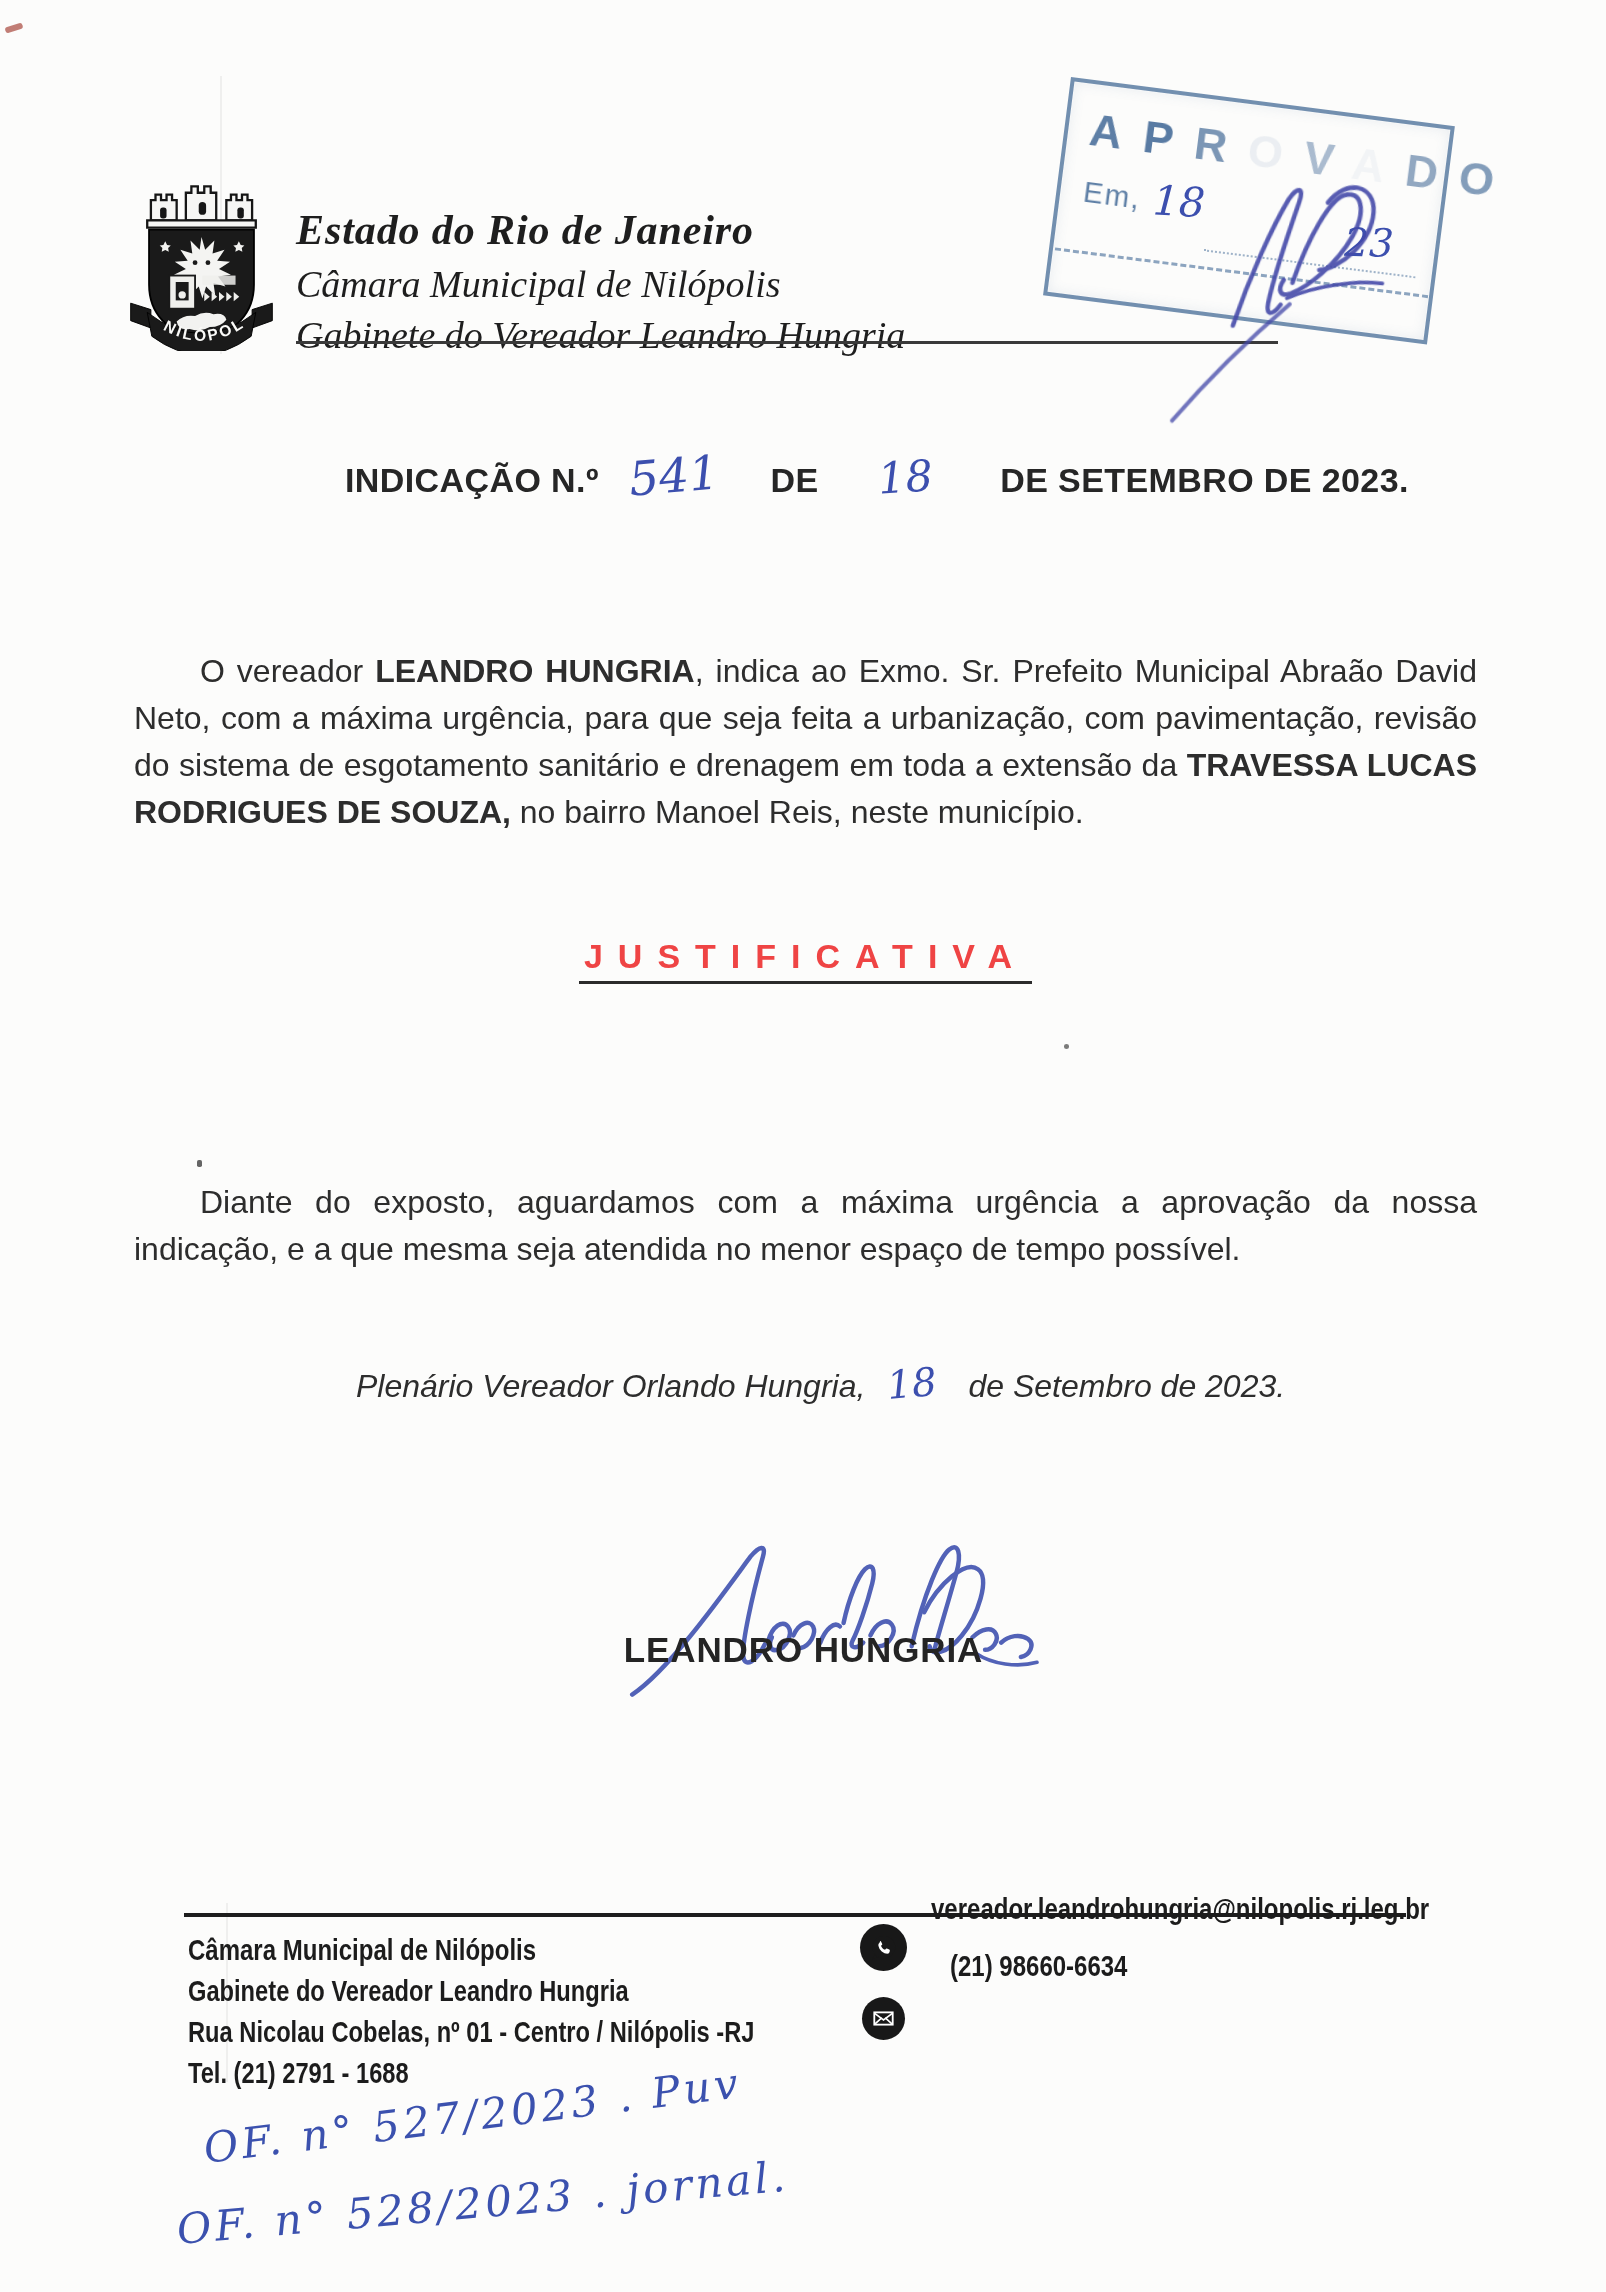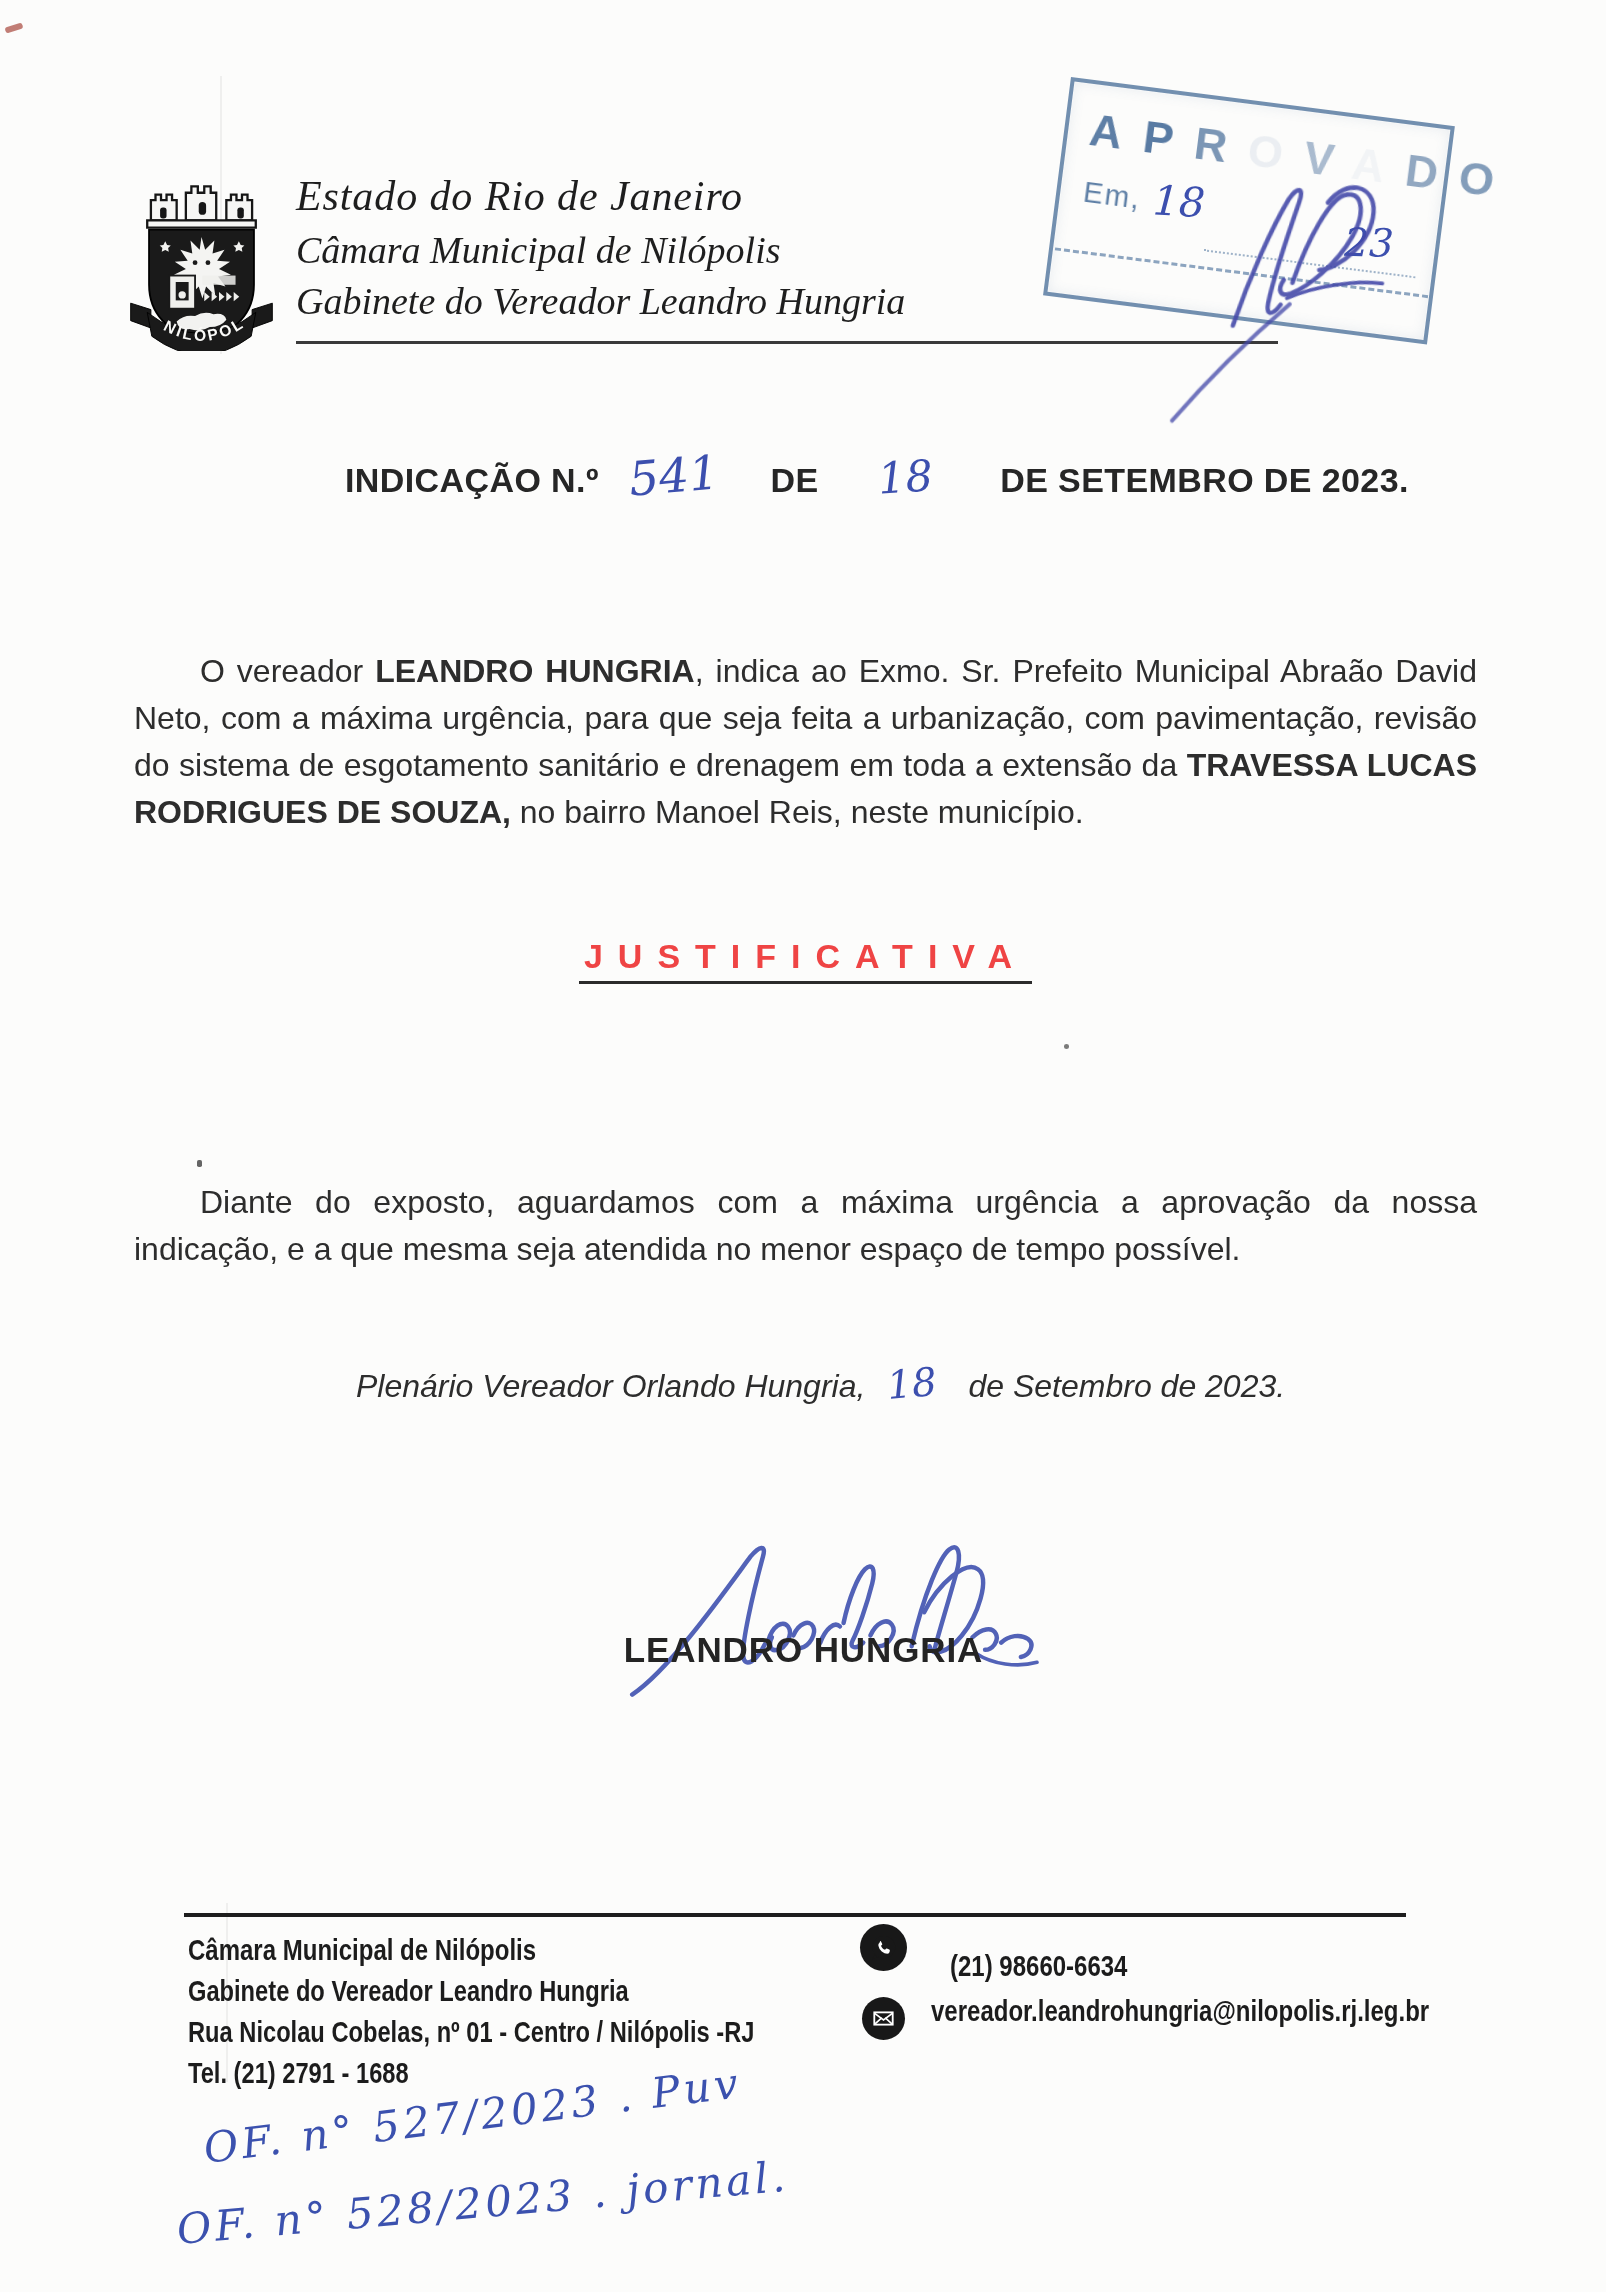--- a/index.html
+++ b/index.html
@@ -14,21 +14,21 @@
   
   .corner-mark { left:5.4px; top:25px; width:18px; height:6.3px; background:#a8473c; opacity:.7; transform:rotate(-18deg); border-radius:2.7px; }
   .fold-top { left:220px; top:76px; width:1.8px; height:278px; background:rgba(0,0,0,.05); }
   .fold-bottom { left:226px; top:1903px; width:1.8px; height:179px; background:rgba(0,0,0,.05); }
   .speck1 { left:1064px; top:1044px; width:5.4px; height:4.5px; background:#5a5a5a; border-radius:50%; opacity:.8; }
   .speck2 { left:197px; top:1160px; width:4.5px; height:7.2px; background:#4a4a4a; border-radius:1.8px; opacity:.85; }
 
   
   .logo { left:122px; top:167px; width:159px; height:184px; }
   .header-text { left:296px; top:172px; width:806px; font-family:"Liberation Serif", serif; font-style:italic; color:#1e1e1e; }
-  .header-line1 { font-size:42px; font-weight:normal; letter-spacing:0.9px; }
+  .header-line1 { font-size:42px; font-weight:bold; letter-spacing:0.9px;margin-top:34px; }
   .header-line2 { font-size:38px; margin-top:8px; }
   .header-line3 { font-size:38px; margin-top:7.2px; }
   .header-rule { left:296px; top:341px; width:982px; height:2.7px; background:#3a3a3a; }
 
   
   .stamp { left:1071px; top:77px; width:387px; height:220px;
     transform:rotate(7.3deg); transform-origin:0 0;
     border:4.5px solid rgba(79,115,156,.8);
     box-shadow:inset 0 0 0 0.9px rgba(255,255,255,.4), inset 0 0 12.5px rgba(79,115,156,.12);
   }
@@ -79,21 +79,21 @@
 
   
   .footer-rule { left:184px; top:1913px; width:1222px; height:3.6px; background:#1d1d1d; }
   .cond { transform:scaleX(.8); transform-origin:0 0; white-space:nowrap; font-weight:bold; color:#1c1c1c; }
   .footer-left { left:188px; top:1929px; font-size:29.6px; line-height:41px; }
   .footer-left .org { font-size:30px; }
   .icon-badge { border-radius:50%; background:#181818; display:flex; align-items:center; justify-content:center; }
   .wa-icon { left:860px; top:1924px; width:47px; height:47px; }
   .mail-icon { left:862px; top:1997px; width:43px; height:43px; }
   .footer-phone { left:931px; top:1949px; font-size:30px;margin-left:19px; }
-  .footer-email { left:931px; top:1994px; font-size:30px;text-align:right; }
+  .footer-email { left:931px; top:1892px; font-size:30px;text-align:right; }
 
   
   .note { font-family:"DejaVu Serif", serif; font-style:italic; color:#3b51ae; letter-spacing:3.6px; white-space:nowrap; }
   .note1 { left:204px; top:2124px; font-size:42px; transform:rotate(-7deg); transform-origin:0 50%; }
   .note2 { left:177px; top:2205px; font-size:42px; transform:rotate(-5deg); transform-origin:0 50%; }
 </style>
 </head>
 <body>
 
 <div class="page">

